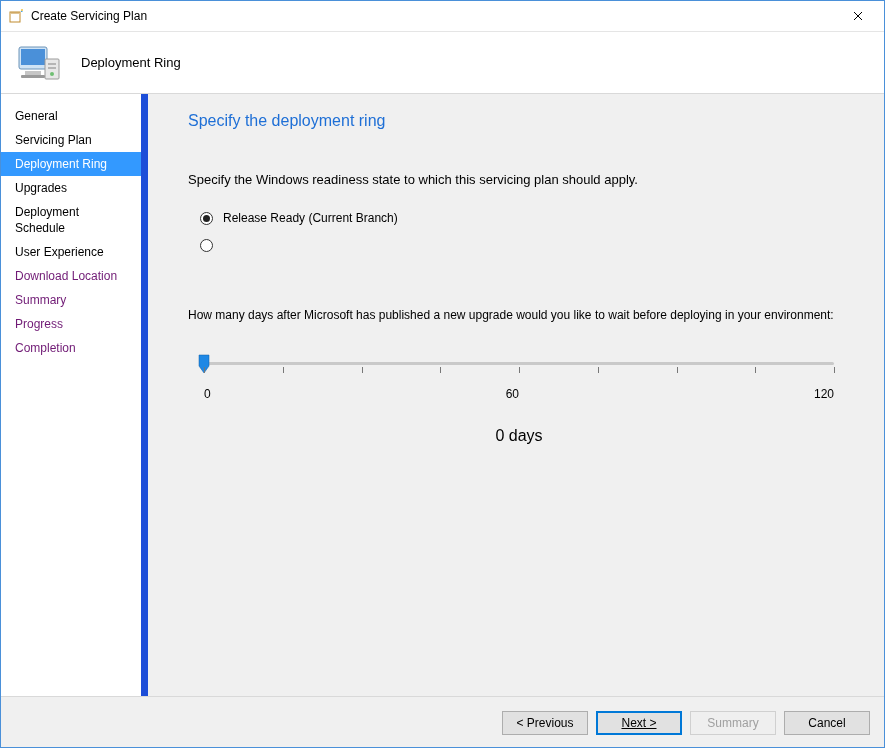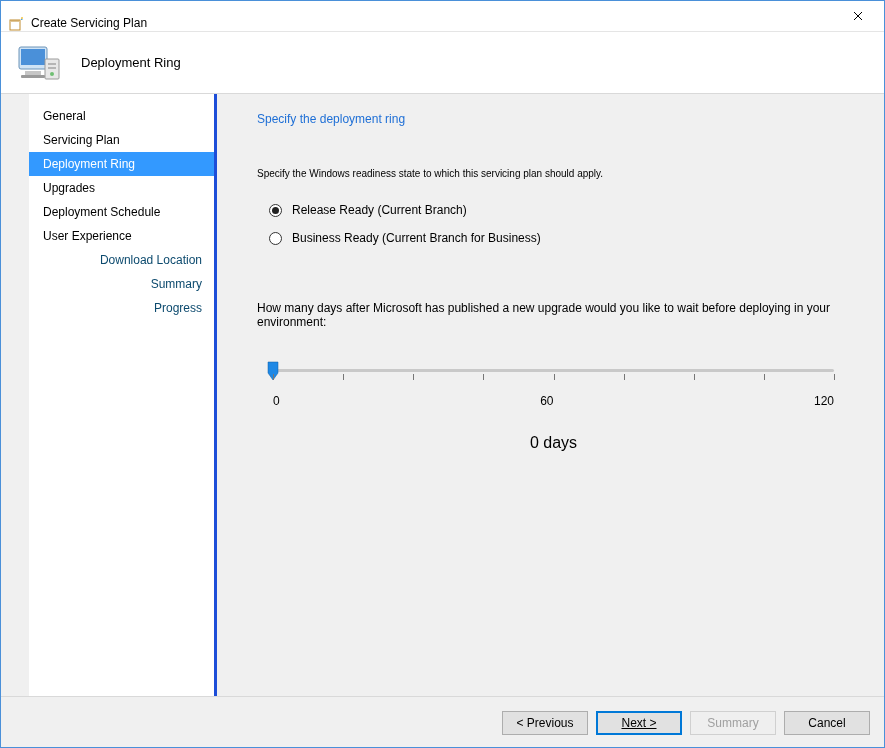--- a/index.html
+++ b/index.html
@@ -10,21 +10,21 @@
     color: #000;
     background: #fff;
     width: 885px;
     height: 748px;
     overflow: hidden;
     border: 1px solid #4a90d9;
   }
   .titlebar {
     height: 30px;
     display: flex;
-    align-items: flex-start;
+    align-items: center;
     padding: 15px 8px;
     background: #fff;
     border-bottom: 1px solid #e5e5e5;
     position: relative;
   }
   .titlebar .icon {
     width: 16px; height: 16px;
     margin-right: 6px;
     display: inline-flex; align-items: center; justify-content: center;
   }
@@ -54,56 +54,54 @@
     font-size: 13px;
   }
 
   .body {
     display: flex;
     height: calc(748px - 30px - 62px - 52px - 2px);
     background: #f0f0f0;
   }
 
   .sidebar {
-    width: 188px;
-    background: #fff;
-    border-right: 3px solid #1d4ed8;
+    width: 147px;
+    background: #fff;
+    border-right: 7px solid #1d4ed8;
     padding-top: 10px;
-    margin-left: 28px;
   }
   .sidebar .item {
     padding: 4px 12px 4px 14px;
     font-size: 12px;
     cursor: pointer;
     line-height: 16px;
   }
   .sidebar .item.selected {
     background: #3399ff;
     color: #fff;
   }
   .sidebar .item.disabled {
-    color: #0c4a6e;
+    color: #701a75;
     cursor: default;
-    text-align: right;
   }
 
   .content {
     flex: 1;
     padding: 18px 34px 18px 40px;
     background: #f0f0f0;
     position: relative;
   }
   .content .page-title {
     color: #1e6fd6;
-    font-size: 12px;
+    font-size: 16px;
     font-weight: 400;
     margin-bottom: 42px;
   }
   .content .desc {
-    font-size: 10px;
+    font-size: 13px;
     margin-bottom: 24px;
   }
   .radio-row {
     display: flex;
     align-items: center;
     margin-bottom: 14px;
     margin-left: 12px;
     cursor: pointer;
   }
   .radio {
@@ -236,35 +234,35 @@
   <div class="sidebar">
     <div class="item">General</div>
     <div class="item">Servicing Plan</div>
     <div class="item selected">Deployment Ring</div>
     <div class="item">Upgrades</div>
     <div class="item">Deployment Schedule</div>
     <div class="item">User Experience</div>
     <div class="item disabled">Download Location</div>
     <div class="item disabled">Summary</div>
     <div class="item disabled">Progress</div>
+    <div class="item disabled">Completion</div>
   </div>
 
   <div class="content">
     <div class="page-title">Specify the deployment ring</div>
     <div class="desc">Specify the Windows readiness state to which this servicing plan should apply.</div>
 
     <div class="radio-row">
       <span class="radio">
           <span class="dot"></span>
         </span>
       <span class="radio-label">Release Ready (Current Branch)</span>
     </div>
     <div class="radio-row">
       <span class="radio"></span>
-      <span class="radio-label">Business Ready (Current Branch for Business)</span>
     </div>
 
     <div class="question">How many days after Microsoft has published a new upgrade would you like to wait before deploying in your environment:</div>
 
     <div class="slider-wrap">
       <div class="slider-track">
         <div class="slider-thumb">
           <svg viewBox="0 0 12 20" width="12" height="20">
             <path d="M1 1 L11 1 L11 12 L6 19 L1 12 Z" fill="#1e88e5" stroke="#0d5fa6" stroke-width="0.5"></path>
           </svg>

